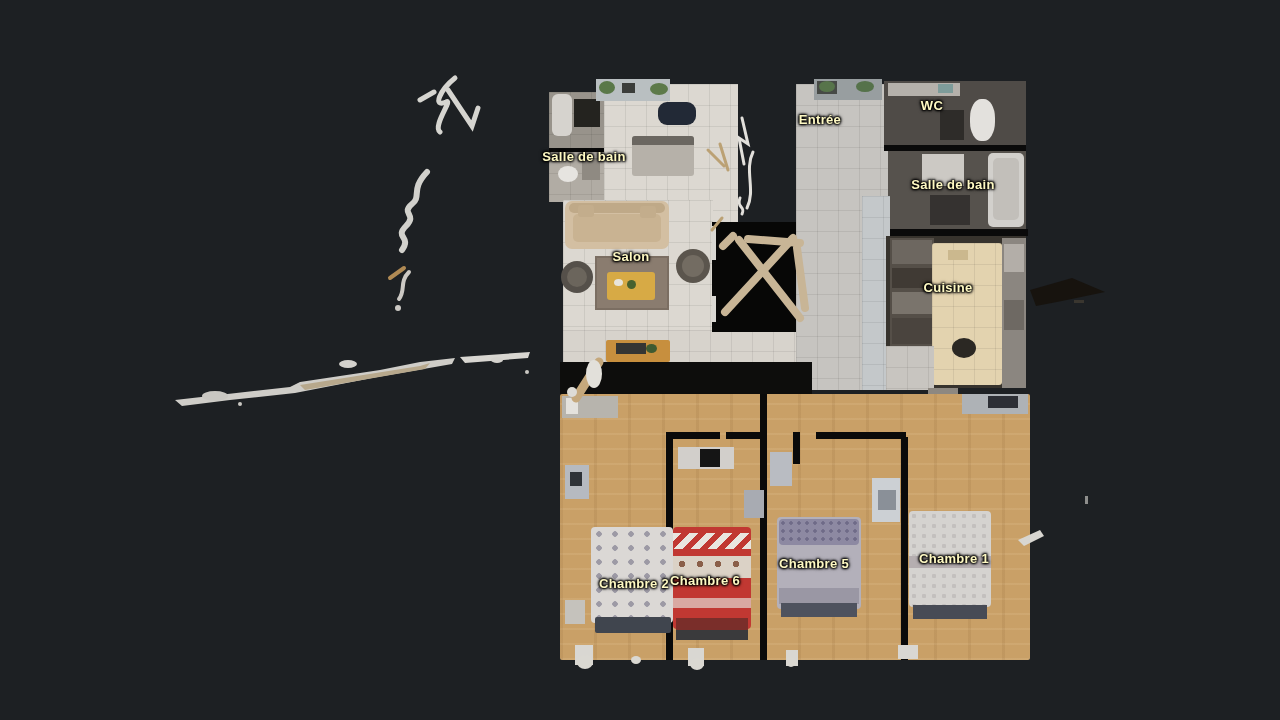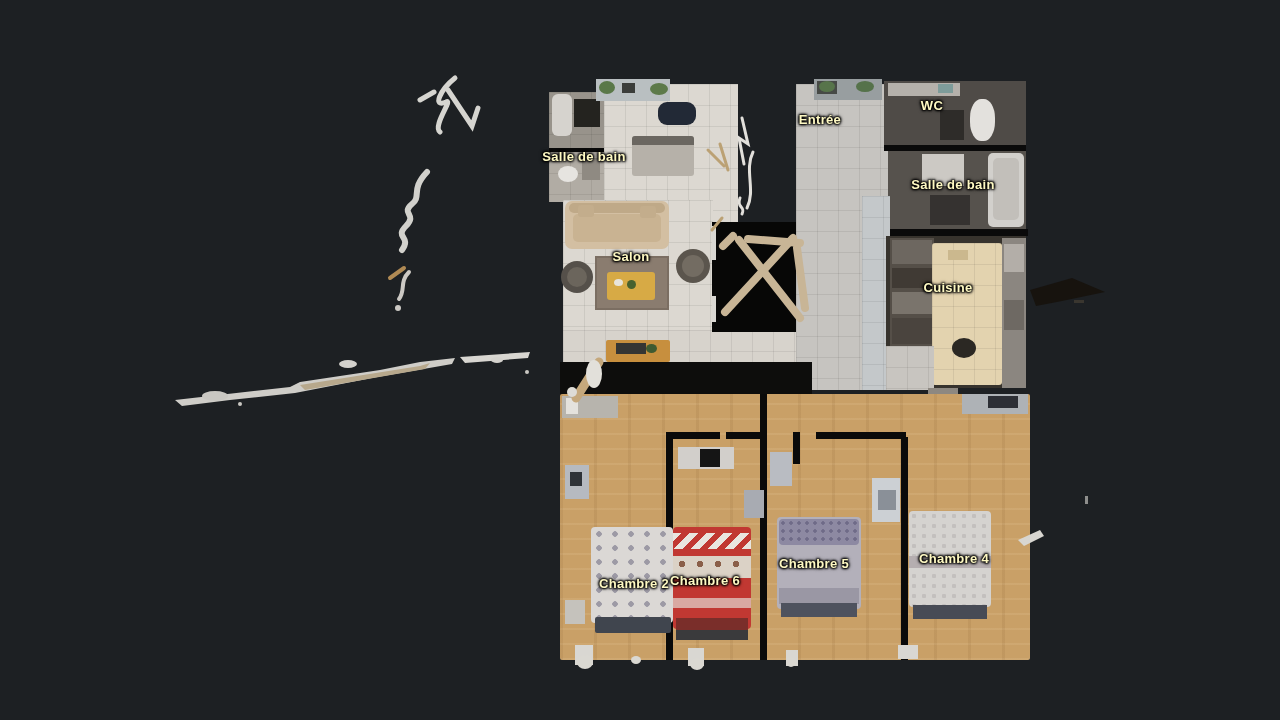--- a/index.html
+++ b/index.html
@@ -232,15 +232,15 @@
 
   <span class="room-label" style="left:584px;top:156px;">Salle de bain</span>
   <span class="room-label" style="left:820px;top:119px;">Entrée</span>
   <span class="room-label" style="left:932px;top:105px;">WC</span>
   <span class="room-label" style="left:953px;top:184px;">Salle de bain</span>
   <span class="room-label" style="left:631px;top:256px;">Salon</span>
   <span class="room-label" style="left:948px;top:287px;">Cuisine</span>
   <span class="room-label" style="left:634px;top:583px;">Chambre 2</span>
   <span class="room-label" style="left:705px;top:580px;">Chambre 6</span>
   <span class="room-label" style="left:814px;top:563px;">Chambre 5</span>
-  <span class="room-label" style="left:954px;top:558px;">Chambre 4</span>
+  <span class="room-label" style="left:954px;top:558px;">Chambre 1</span>
 
 </div>
 
 </body></html>

